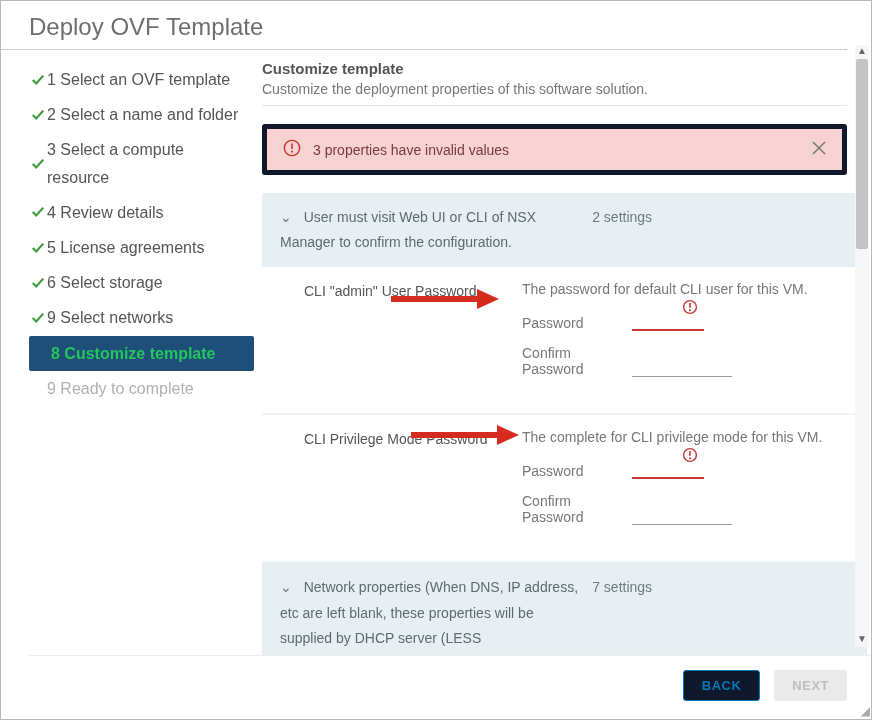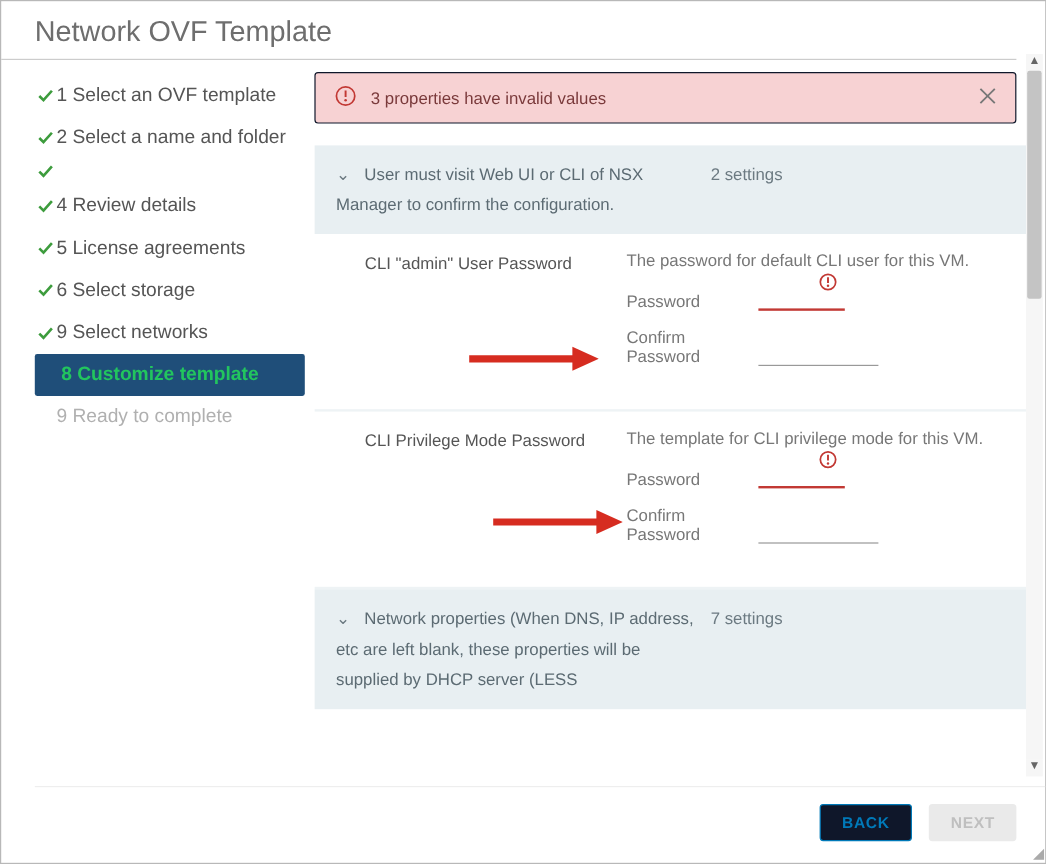--- a/index.html
+++ b/index.html
@@ -16,21 +16,21 @@
   .step .chk { width:18px; flex:0 0 18px; display:flex; justify-content:center;}
   .step.active { background:#1f4e79; color:#22c55e; font-weight:700; border-radius:2px; padding-left:4px;}
   .step.active .chk { visibility:hidden;}
   .step.disabled { color:#b0b0b0;}
   .chk svg { width:14px; height:14px; }
   .content { flex:1; display:flex; flex-direction:column; padding:10px 0 0 8px; position:relative;}
   .content-header h3 { margin:0 0 4px 0; font-size:15px; font-weight:700; color:#555;}
   .content-header p { margin:0 0 8px 0; color:#777; font-size:14px;}
   .content-header { border-bottom:1px solid #e5e5e5; margin-right:24px; margin-bottom:18px;}
   .alert {
-    background:#f7d2d3; border:1px solid #0f172a; border-radius:3px; padding:10px 16px; margin:0 24px 18px 0;
+    background:#f7d2d3; border:5px solid #0f172a; border-radius:3px; padding:10px 16px; margin:0 24px 18px 0;
     display:flex; align-items:center; color:#7a3a3b;
   }
   .alert .close { margin-left:auto; cursor:pointer; color:#777;}
   .scroll-wrap { flex:1; overflow:hidden; position:relative; margin-right:4px;}
   .scroll-inner { position:absolute; inset:0; overflow:hidden;}
   .section-head {
     background:#e8eff2; padding:12px 18px; color:#5c6b73; line-height:1.8;
     display:flex; gap:4px;justify-content:space-between;
   }
   .section-head .label { flex:1.2;}
@@ -65,21 +65,21 @@
   .btn.primary-disabled { border:none; background:#eaeaea; color:#bfbfbf; cursor:default;}
   .resize-handle { position:absolute; right:1px; bottom:1px; color:#aaa; font-size:12px;}
   .red-arrow { position:absolute; pointer-events:none; z-index:5;}
   .red-arrow svg { width:110px; height:24px;}
 </style>
 </head>
 <body>
 
 <div class="dialog">
 
-  <div class="dlg-title">Network OVF Template</div>
+  <div class="dlg-title">Deploy OVF Template</div>
 
   <div class="body-row">
 
     <div class="sidebar">
       <div class="step">
         <span class="chk">
           <svg viewBox="0 0 16 16">
               <polyline points="2,8 6,12 14,3" fill="none" stroke="#3d9c3d" stroke-width="2.5"></polyline>
             </svg>
         </span>
@@ -92,20 +92,21 @@
             </svg>
         </span>
         <span>2 Select a name and folder</span>
       </div>
       <div class="step">
         <span class="chk">
           <svg viewBox="0 0 16 16">
               <polyline points="2,8 6,12 14,3" fill="none" stroke="#3d9c3d" stroke-width="2.5"></polyline>
             </svg>
         </span>
+        <span>3 Select a compute resource</span>
       </div>
       <div class="step">
         <span class="chk">
           <svg viewBox="0 0 16 16">
               <polyline points="2,8 6,12 14,3" fill="none" stroke="#3d9c3d" stroke-width="2.5"></polyline>
             </svg>
         </span>
         <span>4 Review details</span>
       </div>
       <div class="step">
@@ -136,20 +137,24 @@
         <span class="chk"></span>
         <span>8 Customize template</span>
       </div>
       <div class="step disabled">
         <span class="chk"></span>
         <span>9 Ready to complete</span>
       </div>
     </div>
 
     <div class="content">
+      <div class="content-header">
+        <h3>Customize template</h3>
+        <p>Customize the deployment properties of this software solution.</p>
+      </div>
 
       <div class="alert">
         <span style="margin-right:12px;">
           <svg width="18" height="18" viewBox="0 0 20 20">
               <circle cx="10" cy="10" r="8.5" fill="none" stroke="#c23934" stroke-width="1.6"></circle>
               <line x1="10" y1="5" x2="10" y2="11" stroke="#c23934" stroke-width="1.8"></line>
               <circle cx="10" cy="14" r="1.2" fill="#c23934"></circle>
             </svg>
         </span>
         <span>3 properties have invalid values</span>
@@ -192,21 +197,21 @@
               <div class="field-row">
                 <label>Confirm Password</label>
                 <input type="password" class="input-line" style="width: 72px;">
               </div>
             </div>
           </div>
 
           <div class="prop-group">
             <div class="name">CLI Privilege Mode Password</div>
             <div class="fields">
-              <div class="desc">The template for CLI privilege mode for this VM.</div>
+              <div class="desc">The complete for CLI privilege mode for this VM.</div>
               <div class="field-row">
                 <label>Password</label>
                 <div class="input-wrap">
                   <input type="password" class="input-line error" style="width: 72px;">
                   <span class="err-icn err-pos">
                     <svg viewBox="0 0 20 20">
                         <circle cx="10" cy="10" r="8" fill="none" stroke="#c23934" stroke-width="1.8"></circle>
                         <line x1="10" y1="5" x2="10" y2="11" stroke="#c23934" stroke-width="2"></line>
                         <circle cx="10" cy="14" r="1.3" fill="#c23934"></circle>
                       </svg>

